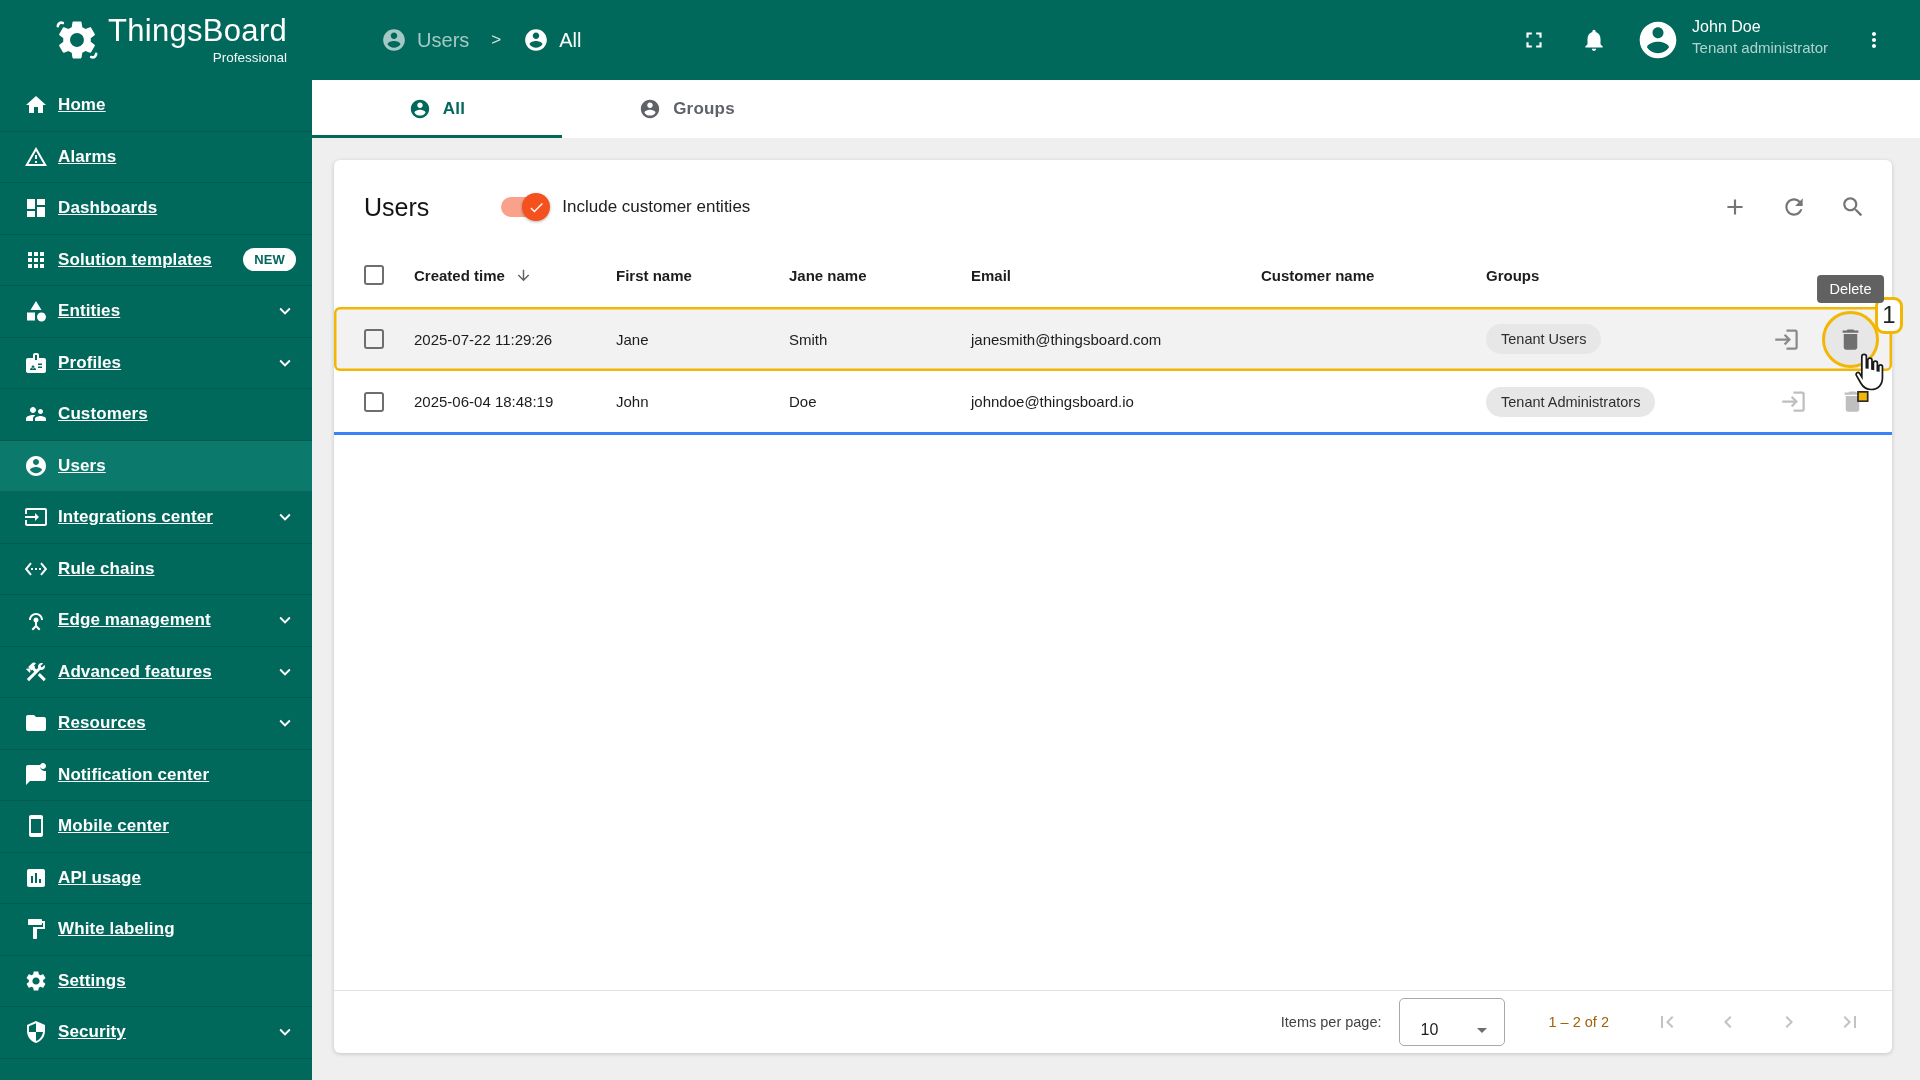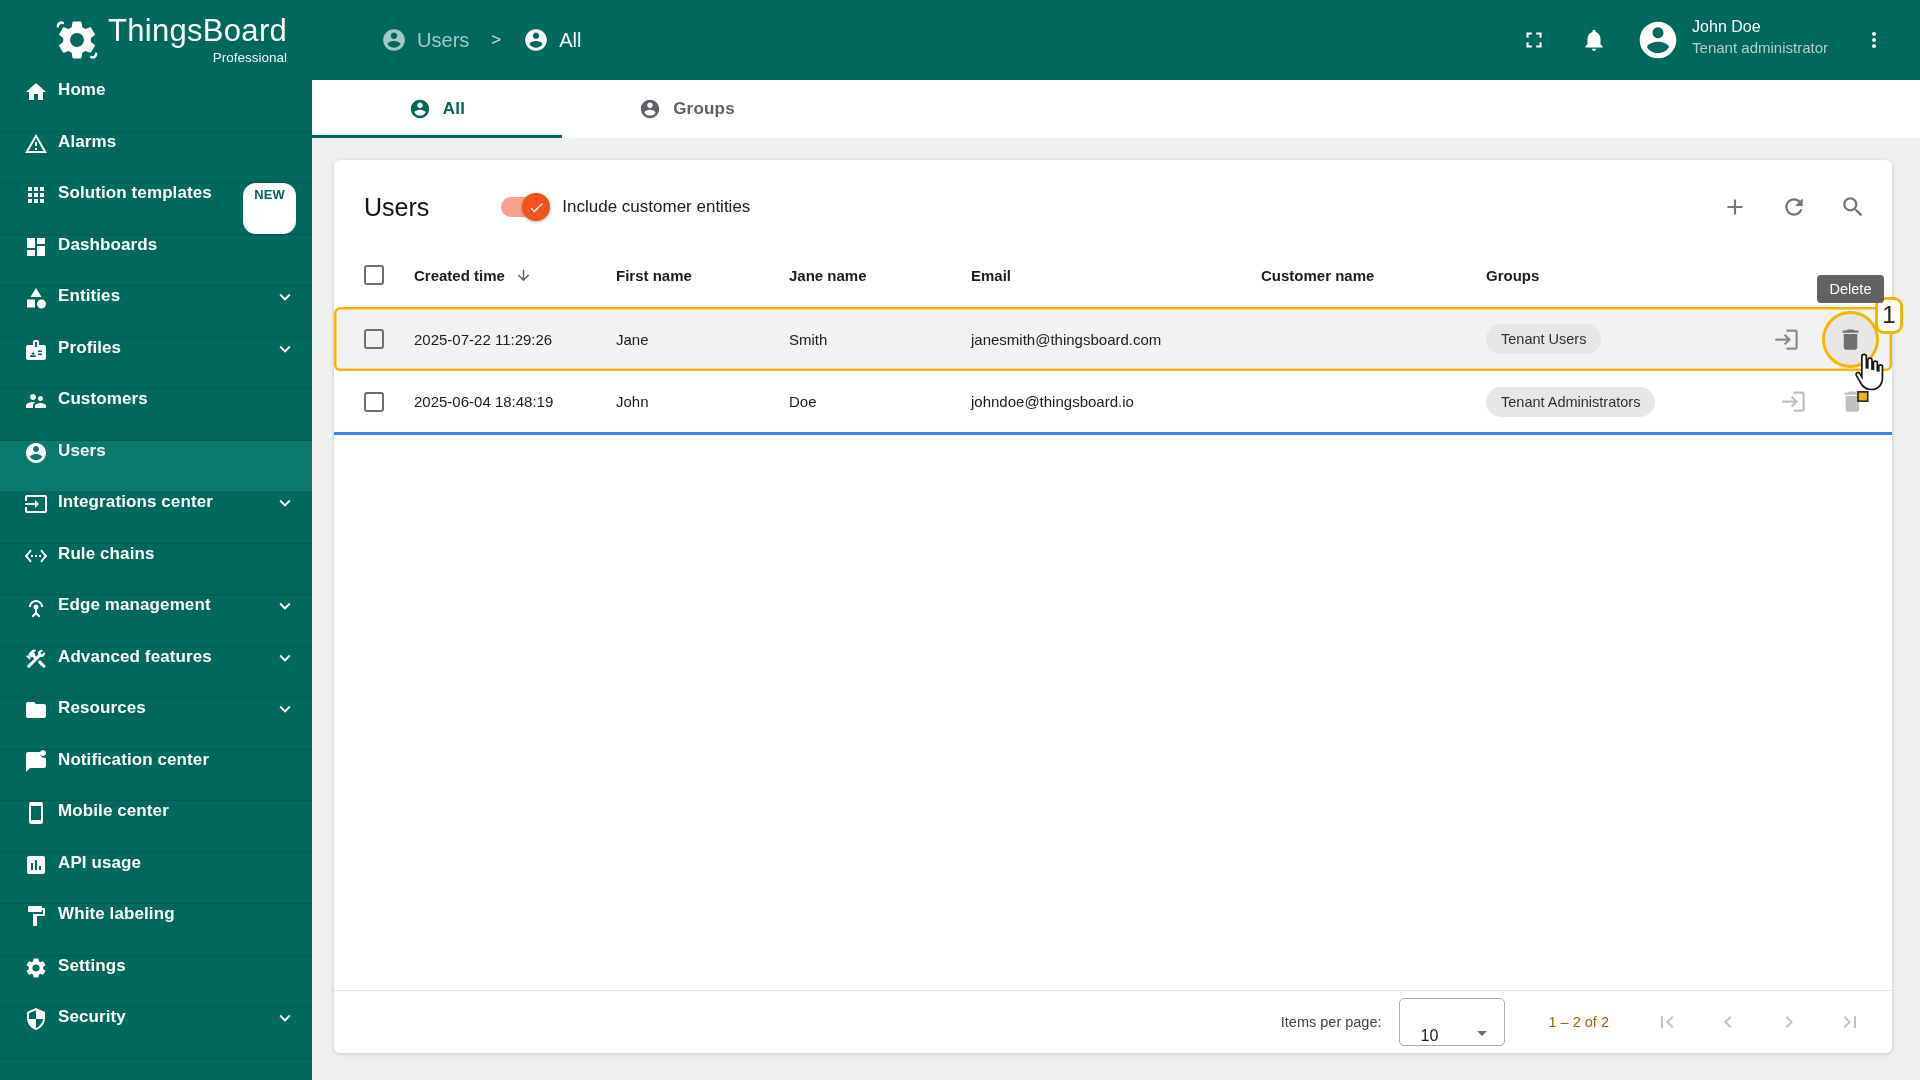--- a/index.html
+++ b/index.html
@@ -24,23 +24,23 @@
   .hdr-icon-btn + .hdr-icon-btn { margin-left:12px; }
   .user-info { display:flex; gap:12px; margin-left:18px; cursor:pointer; }
   .user-texts { display:flex; flex-direction:column; gap:3px; }
   .user-name { font-size:16px; }
   .user-role { font-size:15px; color:#b2d2cd; }
   .kebab { margin-left:22px; }
 
   
   .sidebar { position:absolute; left:0; top:80px; width:312px; height:1000px;
     background:#00695c; color:#fff; z-index:9; }
-  .nav-item { height:51.5px; display:flex; padding:0 16px 0 24px;
+  .nav-item { height:51.5px; display:flex; align-items:center; padding:0 16px 0 24px;
     border-bottom:1px solid rgba(0,0,0,.14); font-size:17px; font-weight:700;
-    letter-spacing:.1px; cursor:pointer; }
+    letter-spacing:.1px; cursor:pointer;text-decoration:underline; }
   .nav-item.active { background:#0b7a6d; }
   .nav-icon { width:24px; height:24px; margin-right:10px; color:#fff; flex:none; }
   .nav-label { white-space:nowrap; }
   .nav-badge { margin-left:auto; background:#fff; color:#00695c; font-size:13px; font-weight:700;
     padding:4px 11px; border-radius:13px; }
   .nav-chevron { margin-left:auto; color:#fff; }
 
   
   .main { position:absolute; left:312px; top:80px; width:1608px; height:1000px; background:#efefef; }
   .tabbar { height:58px; background:#fff; display:flex; }
@@ -96,21 +96,21 @@
     display:flex; align-items:center; justify-content:center; font-size:24px; color:#222; }
   .hand-cursor { position:absolute; left:24px; top:38px; z-index:7; }
 
   .table-spacer { flex:1; }
 
   
   .tfoot { height:63px; border-top:1px solid #e3e3e3; display:flex; align-items:center;
     justify-content:flex-end; padding-right:30px; color:#3c3c3c; }
   .ipp-label { font-size:14.5px; color:#424242; }
   .ipp-select { margin-left:17px; width:106px; height:48px; border:1px solid #a9a9a9; border-radius:5px;
-    display:flex; align-items:flex-end; padding:16px 10px 0 21px; font-size:16px; color:#1d1d1d; cursor:pointer; }
+    display:flex; align-items:center; padding:16px 10px 0 21px; font-size:16px; color:#1d1d1d; cursor:pointer; }
   .ipp-arrow { margin-left:auto; color:#6e6e6e; }
   .range { margin-left:44px; font-size:14.5px; color:#a16207; }
   .pagers { margin-left:46px; display:flex; gap:37px; }
   .pager-btn { width:24px; height:24px; color:#c2c2c2; cursor:pointer; }
 </style>
 </head>
 <body>
 
 <header class="app-header">
   <div class="logo">
@@ -193,34 +193,34 @@
         <svg viewBox="0 0 24 24" width="24" height="24" fill="currentColor">
           <path d="M12 5.99L19.53 19H4.47L12 5.99M12 2L1 21h22L12 2zm1 14h-2v2h2v-2zm0-6h-2v4h2v-4z"></path>
         </svg>
       </span>
     <span class="nav-label">Alarms</span>
   </div>
 
   <div class="nav-item">
     <span class="nav-icon">
         <svg viewBox="0 0 24 24" width="24" height="24" fill="currentColor">
+          <path d="M3 13h8V3H3v10zm0 8h8v-6H3v6zm10 0h8V11h-8v10zm0-18v6h8V3h-8z"></path>
+        </svg>
+      </span>
+    <span class="nav-label">Dashboards</span>
+  </div>
+
+  <div class="nav-item">
+    <span class="nav-icon">
+        <svg viewBox="0 0 24 24" width="24" height="24" fill="currentColor">
           <path d="M4 8h4V4H4v4zm6 0h4V4h-4v4zm6-4v4h4V4h-4zM4 14h4v-4H4v4zm6 0h4v-4h-4v4zm6 0h4v-4h-4v4zM4 20h4v-4H4v4zm6 0h4v-4h-4v4zm6 0h4v-4h-4v4z"></path>
         </svg>
       </span>
     <span class="nav-label">Solution templates</span>
     <span class="nav-badge">NEW</span>
-  </div>
-
-  <div class="nav-item">
-    <span class="nav-icon">
-        <svg viewBox="0 0 24 24" width="24" height="24" fill="currentColor">
-          <path d="M3 13h8V3H3v10zm0 8h8v-6H3v6zm10 0h8V11h-8v10zm0-18v6h8V3h-8z"></path>
-        </svg>
-      </span>
-    <span class="nav-label">Dashboards</span>
   </div>
 
   <div class="nav-item">
     <span class="nav-icon">
         <svg viewBox="0 0 24 24" width="24" height="24" fill="currentColor">
           <path d="M12 2l-5.5 9h11L12 2zm5.5 11.5c-2.49 0-4.5 2.01-4.5 4.5s2.01 4.5 4.5 4.5 4.5-2.01 4.5-4.5-2.01-4.5-4.5-4.5zM3 21.5h8v-8H3v8z"></path>
         </svg>
       </span>
     <span class="nav-label">Entities</span>
     <span class="nav-chevron">

